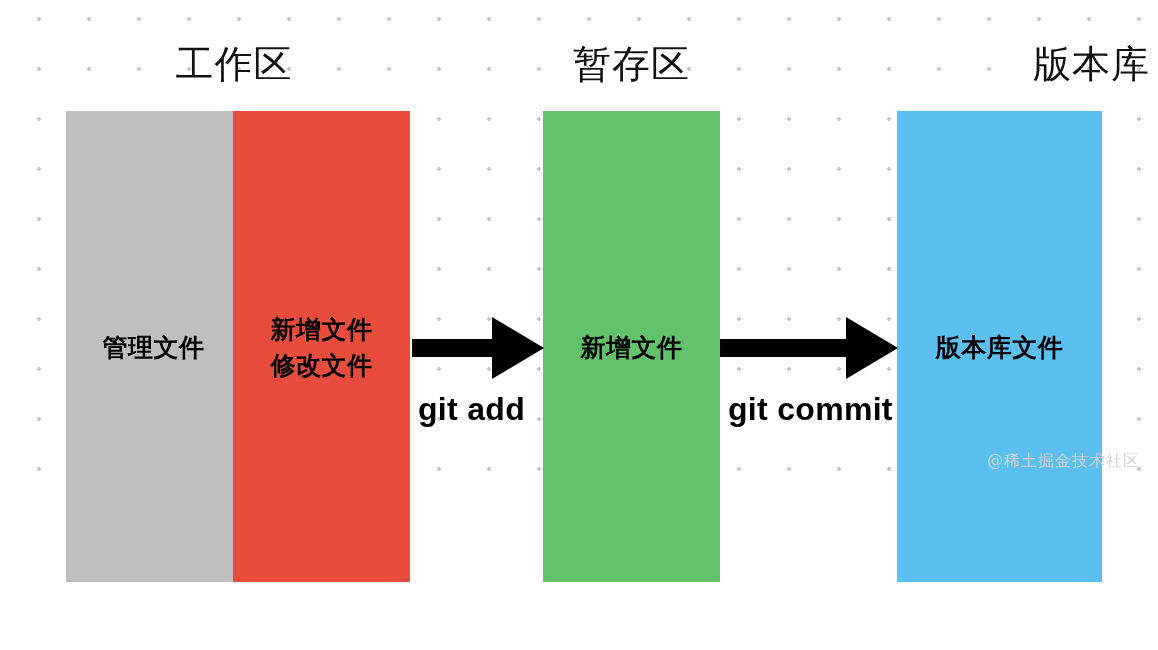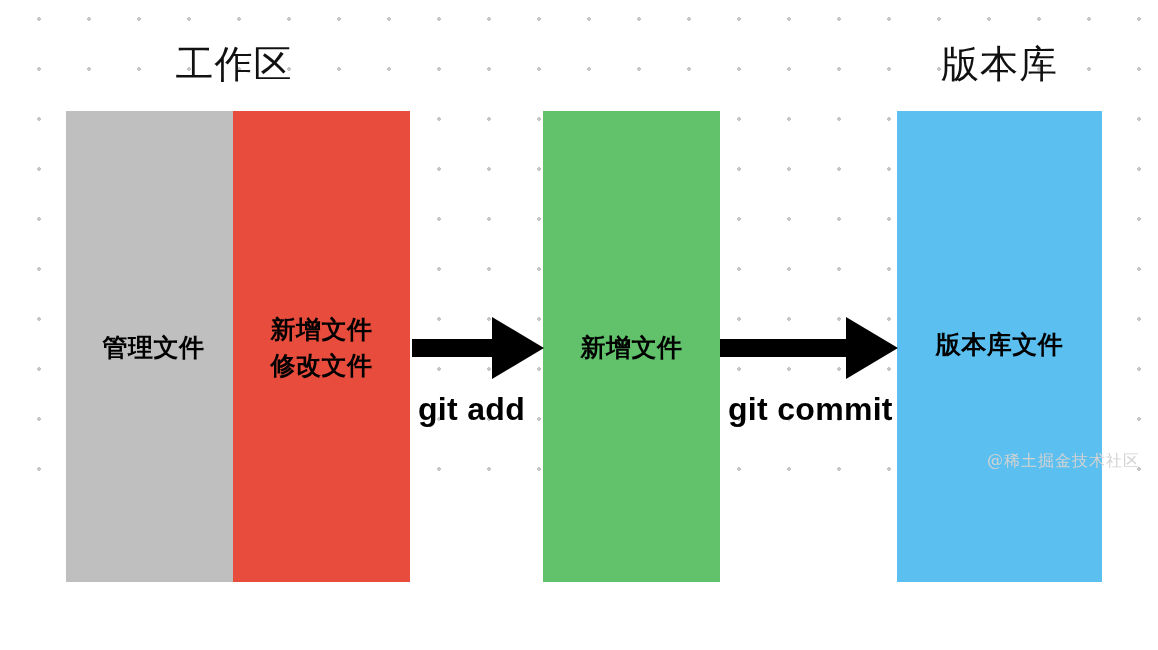--- a/index.html
+++ b/index.html
@@ -31,21 +31,21 @@
     font-size: 38px;
     line-height: 48px;
     color: #111111;
     font-weight: 400;
     text-align: center;
     white-space: nowrap;
     letter-spacing: 1px;
   }
   #title-work     { left: 58px;  width: 352px; }
   #title-stage    { left: 543px; width: 177px; }
-  #title-repo     { left: 897px; width: 205px; }
+  #title-repo     { left: 945px; width: 205px; text-align: right; }
 
   
   .block {
     position: absolute;
     top: 111px;
     height: 471px;
     display: flex;
     align-items: center;
     justify-content: center;
     text-align: center;
@@ -55,21 +55,21 @@
     font-weight: bold;
     color: #000000;
     line-height: 36px;
     white-space: pre-line;
     letter-spacing: 0.5px;
   }
 
   #block-managed  { left: 58px;  width: 175px; background: #bfbfbf; margin-left: 8px; }
   #block-changed  { left: 233px; width: 177px; background: #e84c3d; }
   #block-staged   { left: 543px; width: 177px; background: #61c26b; }
-  #block-repo     { left: 897px; width: 205px; background: #5bc0f0; font-family: Liberation Mono, monospace; }
+  #block-repo     { left: 897px; width: 205px; background: #5bc0f0; }
 
   
   .arrow {
     position: absolute;
     height: 62px;
   }
   .arrow .shaft {
     position: absolute;
     top: 22px;
     left: 0;
@@ -117,20 +117,21 @@
     white-space: nowrap;
     margin-left: 30px;
   }
 </style>
 </head>
 <body>
 
 <div id="canvas">
 
   <div class="zone-title" id="title-work">工作区</div>
+  <div class="zone-title" id="title-stage">暂存区</div>
   <div class="zone-title" id="title-repo">版本库</div>
 
   <div class="block" id="block-managed">
     <span class="block-label">管理文件</span>
   </div>
 
   <div class="block" id="block-changed">
     <span class="block-label">新增文件
 修改文件</span>
   </div>

